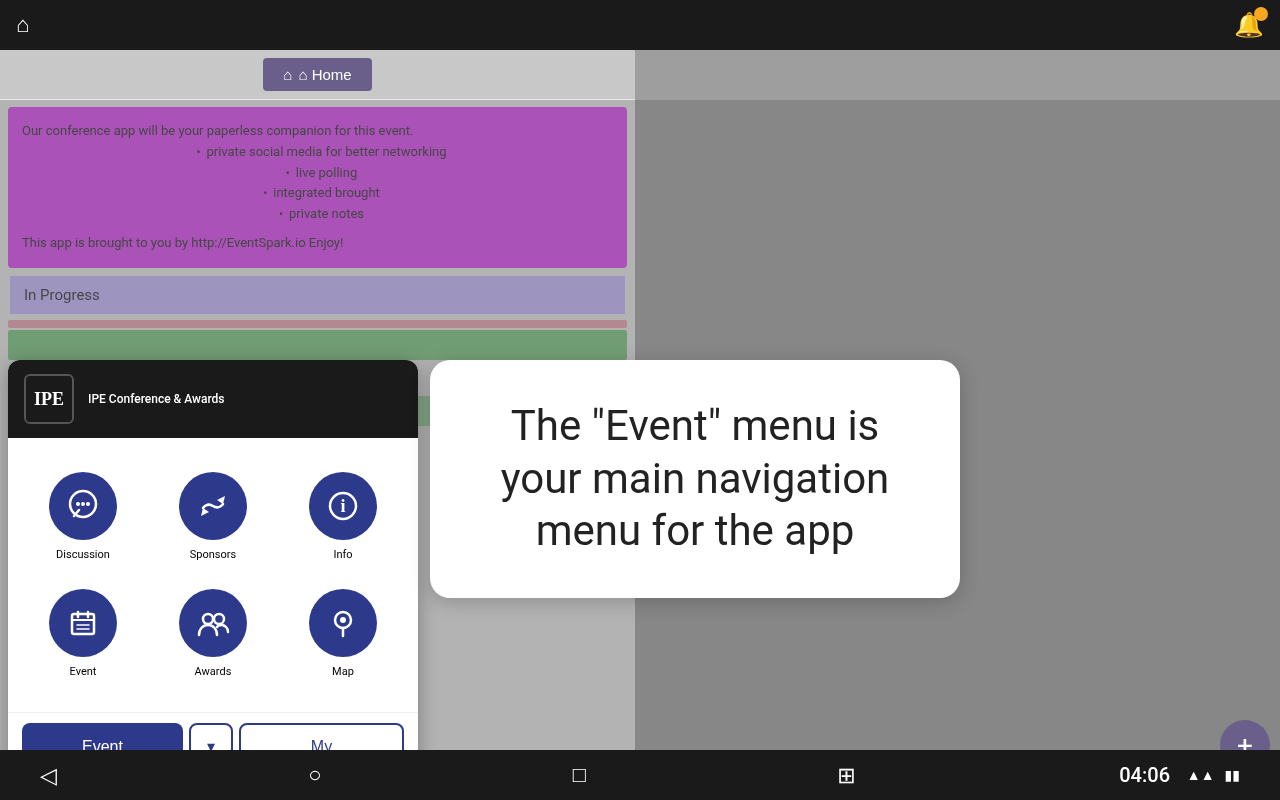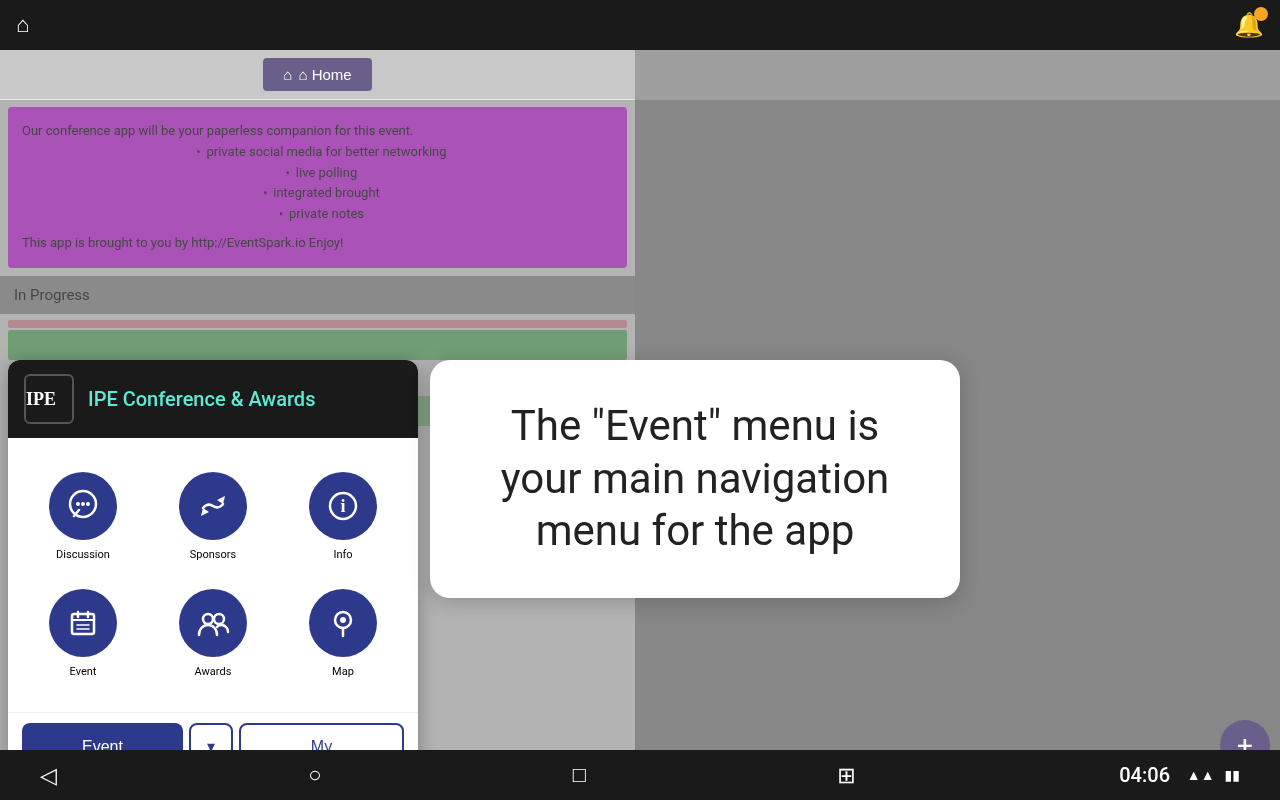--- a/index.html
+++ b/index.html
@@ -100,25 +100,25 @@
     }
     #info-box .bullet-list li::before {
       content: "•";
       color: #333;
       margin-right: 6px;
       font-size: 12px;
     }
 
     
     #in-progress-bar {
-      background: #a3a3a3;
+      background: #c4b5fd;
       color: #333;
       padding: 10px 14px;
       font-size: 15px;
-      margin: 6px 0;
+      margin: 6px 10px;
     }
 
     
     .color-bar-pink {
       height: 8px;
       background: #e8a0b0;
       margin: 2px 8px;
       border-radius: 2px;
     }
     .color-bar-green {
@@ -182,29 +182,29 @@
       gap: 14px;
     }
     #event-logo {
       width: 50px;
       height: 50px;
       background: #1a1a1a;
       border: 2px solid #555;
       border-radius: 6px;
       display: flex;
       align-items: center;
-      justify-content: flex-start;
+      justify-content: center;
       color: white;
       font-weight: bold;
       font-size: 18px;
       font-family: serif;
     }
     #event-title {
-      color: #5eead4;
-      font-size: 20px;
+      color: #ffffff;
+      font-size: 12px;
       font-weight: 500;
     }
 
     #menu-grid {
       display: grid;
       grid-template-columns: repeat(3, 1fr);
       gap: 0;
       padding: 20px 10px;
       background: white;
     }

